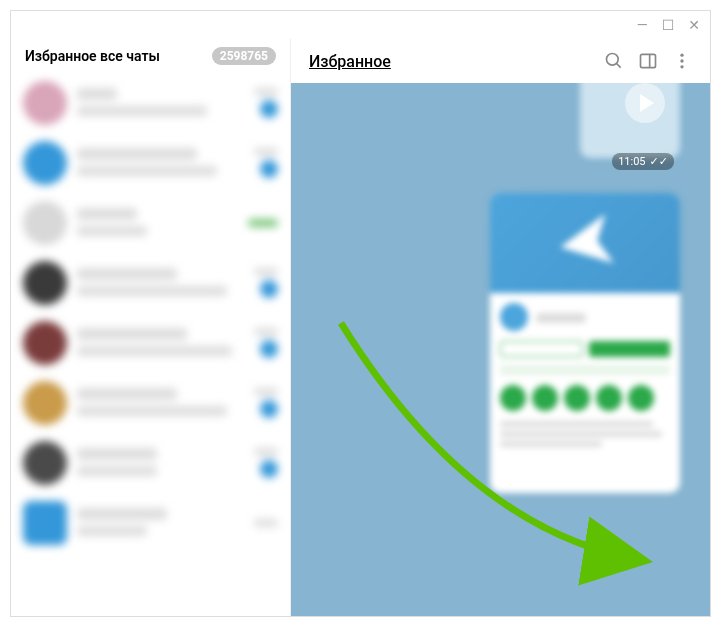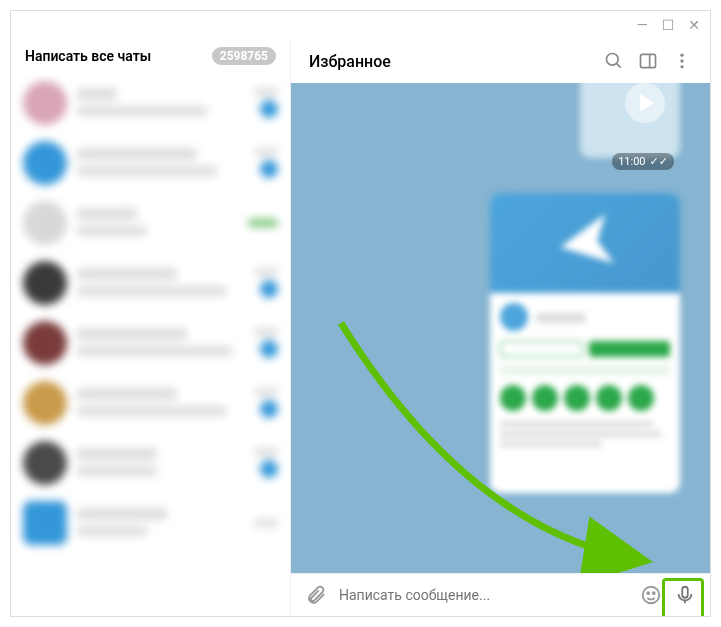--- a/index.html
+++ b/index.html
@@ -20,21 +20,21 @@
 .avatar { width: 44px; height: 44px; border-radius: 50%; flex-shrink: 0; }
 .chat-info { flex: 1; min-width: 0; }
 .chat-name { font-size: 14px; font-weight: 600; color: #333; height: 16px; }
 .chat-preview { font-size: 12px; color: #999; height: 14px; margin-top: 2px; }
 .chat-meta { display: flex; flex-direction: column; align-items: flex-end; gap: 4px; }
 .chat-time { font-size: 11px; color: #aaa; }
 .dot { width: 18px; height: 18px; border-radius: 50%; background: #3497d9; }
 .ghost { background: #ddd; border-radius: 4px; display: inline-block; }
 
 .main { flex: 1; display: flex; flex-direction: column; }
-.header { display: flex; align-items: center; padding: 12px 18px; gap: 14px; }
+.header { display: flex; align-items: center; padding: 12px 18px; gap: 14px; text-decoration: underline; }
 .header-title { flex: 1; font-size: 16px; font-weight: 500; }
 .header svg { cursor: pointer; }
 .chat-area { flex: 1; background: #86b4d1; position: relative; overflow: hidden; }
 .bubble1 { position: absolute; top: -50px; right: 30px; width: 100px; height: 125px; background: #cde3ef; border-radius: 10px; filter: blur(3px); }
 .play { position: absolute; top: 0px; right: 45px; width: 40px; height: 40px; border-radius: 50%; background: rgba(255,255,255,0.5); display: flex; align-items: center; justify-content: center; }
 .play::after { content: ''; border-left: 14px solid #fff; border-top: 9px solid transparent; border-bottom: 9px solid transparent; margin-left: 3px; }
 .time-badge { position: absolute; top: 70px; right: 36px; background: rgba(0,0,0,0.35); color: #fff; font-size: 11px; padding: 2px 6px; border-radius: 8px; display: flex; align-items: center; gap: 4px; }
 .checks { font-size: 11px; }
 .bubble2 { position: absolute; top: 110px; right: 30px; width: 190px; height: 300px; background: #fff; border-radius: 10px; overflow: hidden; filter: blur(3px); }
 .b2-top { height: 100px; background: linear-gradient(135deg, #4ca5dc, #4698ce); display: flex; align-items: center; justify-content: center; }
@@ -62,21 +62,21 @@
 
 <div class="window">
   <div class="titlebar">
     <span>—</span>
     <span>☐</span>
     <span>✕</span>
   </div>
   <div class="body">
     <div class="sidebar">
       <div class="filter-row">
-        <span>Написать все чаты</span>
+        <span>Избранное все чаты</span>
         <span class="badge">2598765</span>
       </div>
       <div class="chats">
         <div class="chat">
             <div class="avatar" style="background:#d9a5b8"></div>
             <div class="chat-info">
               <div class="chat-name"><span class="ghost" style="width:40px;height:12px"></span></div>
               <div class="chat-preview"><span class="ghost" style="width:130px;height:10px"></span></div>
             </div>
             <div class="chat-meta">
@@ -177,21 +177,21 @@
             <circle cx="12" cy="5" r="2"></circle>
             <circle cx="12" cy="12" r="2"></circle>
             <circle cx="12" cy="19" r="2"></circle>
           </svg>
       </div>
 
       <div class="chat-area">
         <div class="bubble1"></div>
         <div class="play"></div>
         <div class="time-badge">
-          <span>11:00</span>
+          <span>11:05</span>
             <span class="checks">✓✓</span>
         </div>
         <div class="bubble2">
           <div class="b2-top">
               <div class="plane"></div>
             </div>
           <div class="b2-body">
             <div class="app-row">
                 <div class="app-icon"></div>
                 <div><span class="ghost" style="width:50px;height:10px"></span></div>
@@ -218,32 +218,15 @@
         <svg class="arrow-svg" viewBox="0 0 400 280">
           <defs>
               <marker id="ah" markerWidth="12" markerHeight="12" refX="9" refY="5" orient="auto">
                 <path d="M0,0 L10,5 L0,10 Z" fill="#5ec000"></path>
               </marker>
             </defs>
           <path d="M 50 10 Q 180 220 355 248" stroke="#5ec000" stroke-width="7" fill="none" marker-end="url(#ah)"></path>
         </svg>
       </div>
 
-      <div class="input-bar">
-        <svg width="22" height="22" viewBox="0 0 24 24" fill="none" stroke="#999" stroke-width="2">
-            <path d="M21 11l-8.5 8.5a5 5 0 01-7-7L14 4a3.5 3.5 0 015 5l-9 9a2 2 0 01-3-3l8-8"></path>
-          </svg>
-        <input class="msg-input" placeholder="Написать сообщение..." style="">
-        <svg width="22" height="22" viewBox="0 0 24 24" fill="none" stroke="#999" stroke-width="2">
-            <circle cx="12" cy="12" r="9"></circle>
-            <circle cx="9" cy="10" r="1" fill="#999"></circle>
-            <circle cx="15" cy="10" r="1" fill="#999"></circle>
-            <path d="M8 15s1.5 2 4 2 4-2 4-2"></path>
-          </svg>
-        <svg width="22" height="22" viewBox="0 0 24 24" fill="none" stroke="#777" stroke-width="2">
-            <rect x="9" y="3" width="6" height="12" rx="3"></rect>
-            <path d="M5 11a7 7 0 0014 0M12 18v3"></path>
-          </svg>
-        <div class="mic-highlight"></div>
-      </div>
     </div>
   </div>
 </div>
 
 </body></html>

